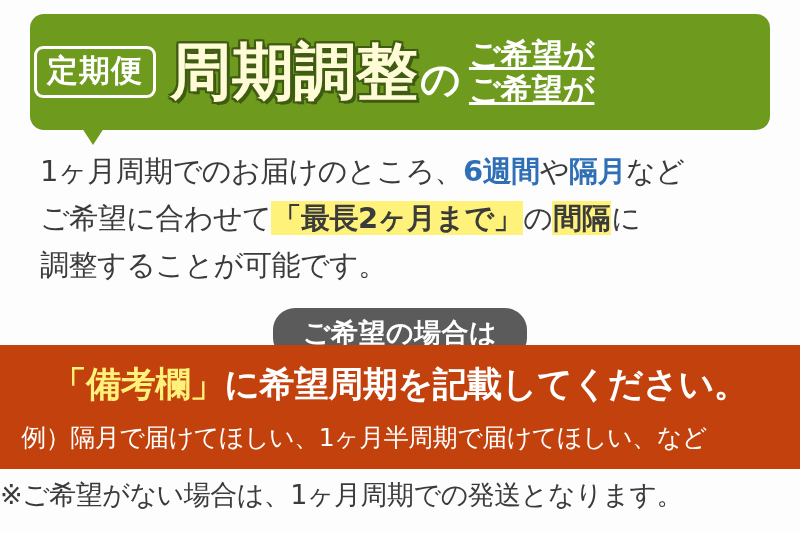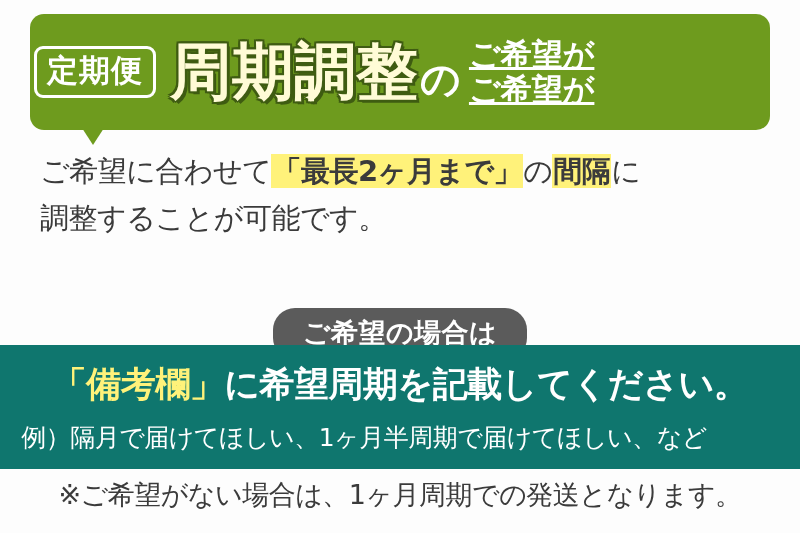--- a/index.html
+++ b/index.html
@@ -145,21 +145,21 @@
     letter-spacing: 0.5px;
   }
 
   
   .pink-band {
     position: absolute;
     left: 0;
     top: 345px;
     width: 800px;
     height: 124px;
-    background: #0f766e;
+    background: #c2410c;
   }
   .pink-line1 {
     position: absolute;
     left: 0;
     top: 16px;
     width: 800px;
     text-align: center;
     color: #ffffff;
     font-size: 35px;
     font-weight: bold;
@@ -182,21 +182,21 @@
     letter-spacing: -0.5px;
     white-space: nowrap;
   }
 
   
   .footer-note {
     position: absolute;
     left: 0;
     top: 477px;
     width: 800px;
-    text-align: center;
+    text-align: left;
     color: #3b3b3b;
     font-size: 27px;
     font-family: "DejaVu Sans", sans-serif;
     letter-spacing: -0.5px;
     white-space: nowrap;
   }
 </style>
 </head>
 <body>
 
@@ -208,20 +208,21 @@
       <div class="headline"><span>周期調整</span><span class="headline-no">の</span></div>
       <div class="headline-right">
         <div>ご希望が</div>
         <div>ご希望が</div>
       </div>
     </div>
     <div class="banner-tail"></div>
   </div>
 
   <div class="body-copy">
+    <div><span>1ヶ月周期でのお届けのところ、</span><span class="hl-blue">6週間</span><span>や</span><span class="hl-blue">隔月</span><span>など</span></div>
     <div><span>ご希望に合わせて</span><span class="hl-yellow">「最長2ヶ月まで」</span><span>の</span><span class="hl-yellow">間隔</span><span>に</span></div>
     <div>調整することが可能です。</div>
   </div>
 
   <div class="pill-row">
     <span class="pill">ご希望の場合は</span>
   </div>
 
   <div class="pink-band">
     <div class="pink-line1"><span class="q">「備考欄」</span><span>に希望周期を記載してください。</span></div>

